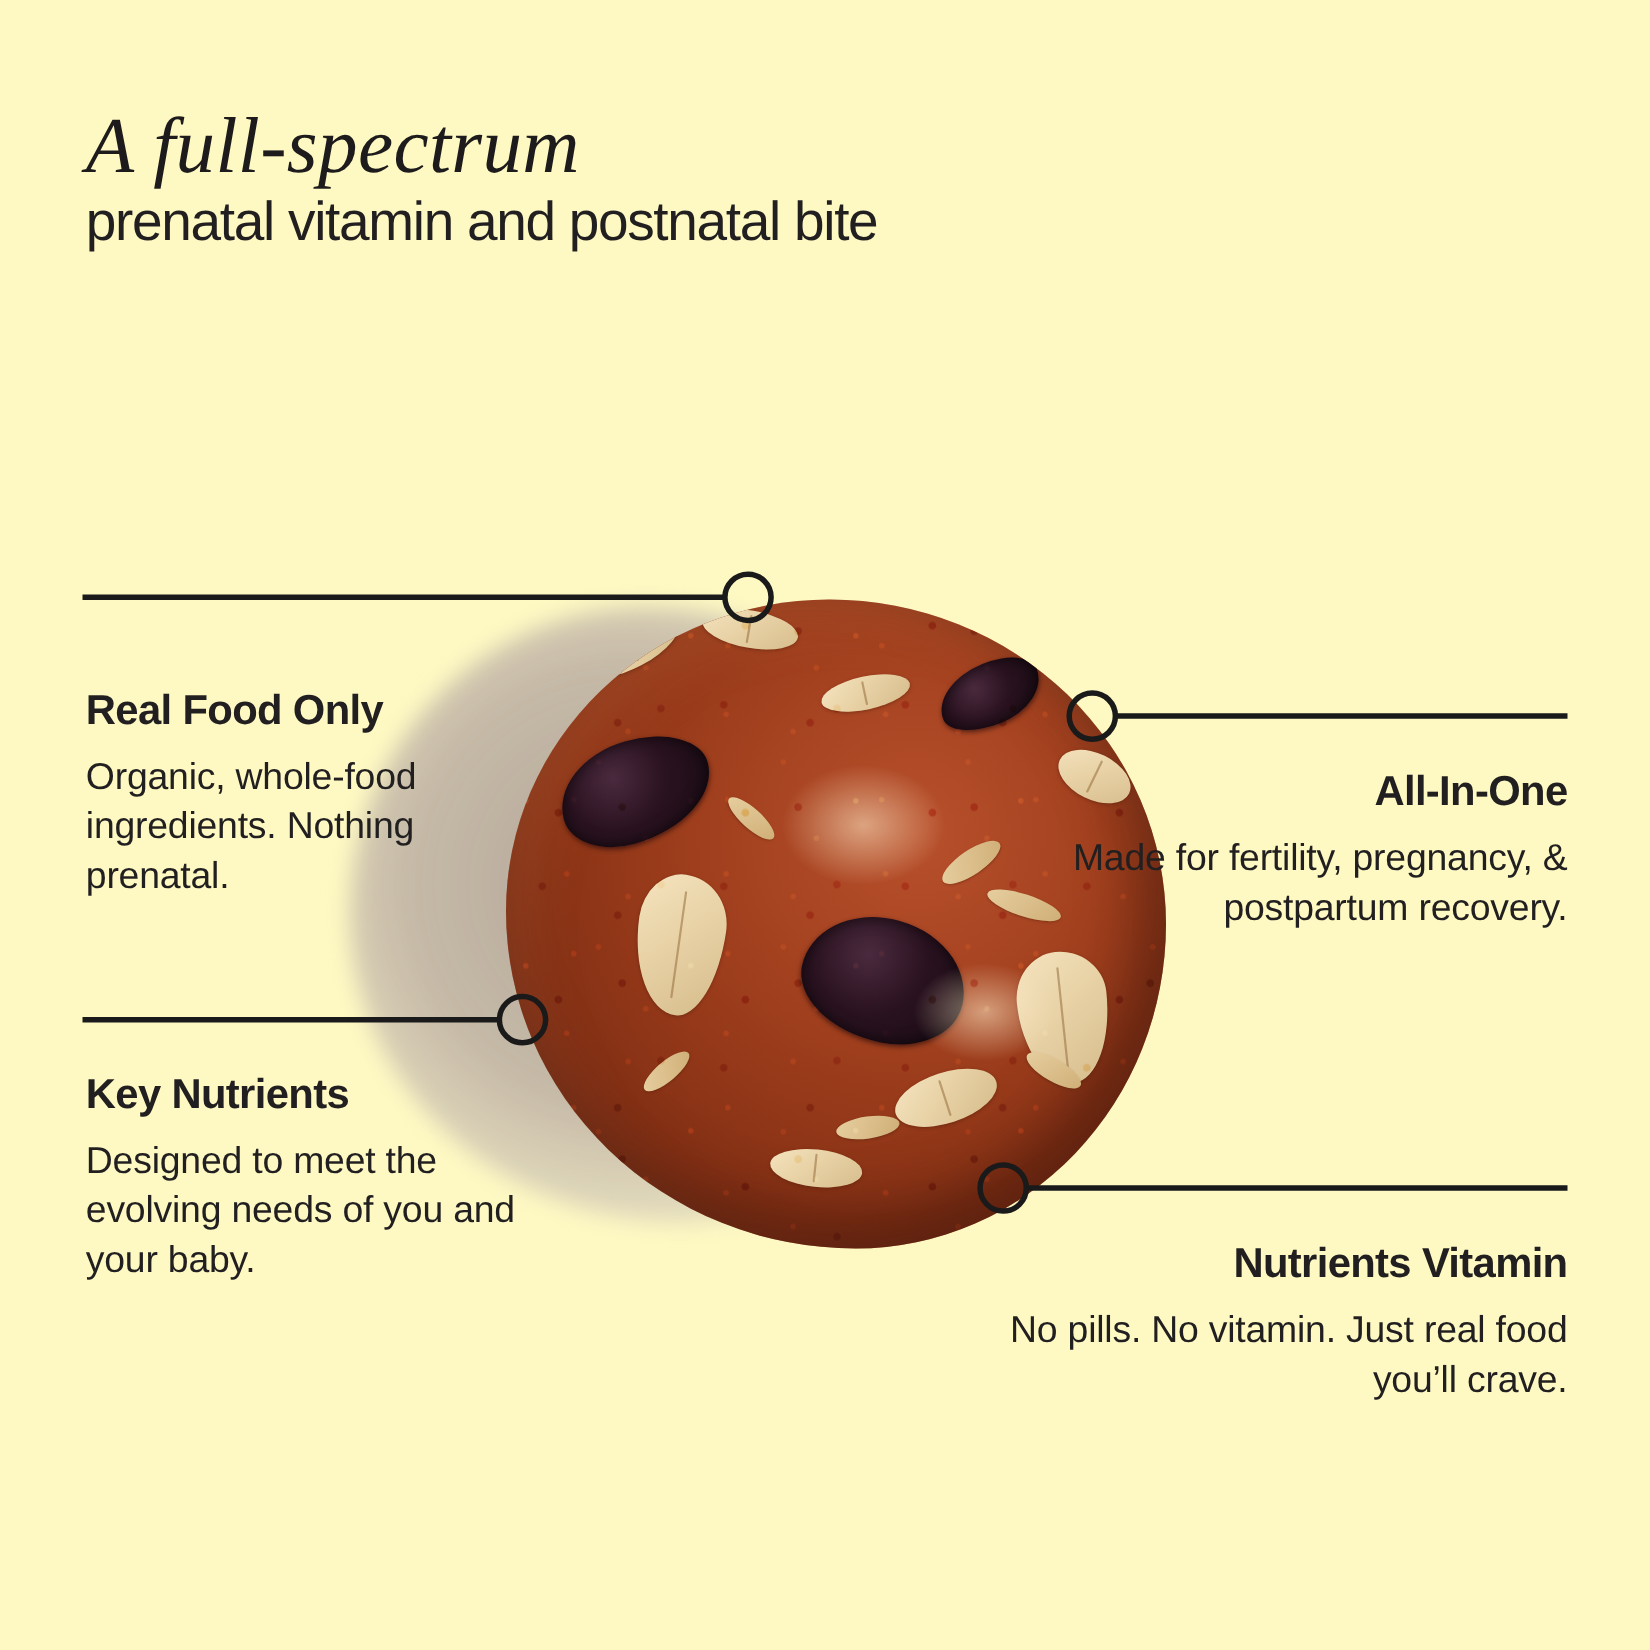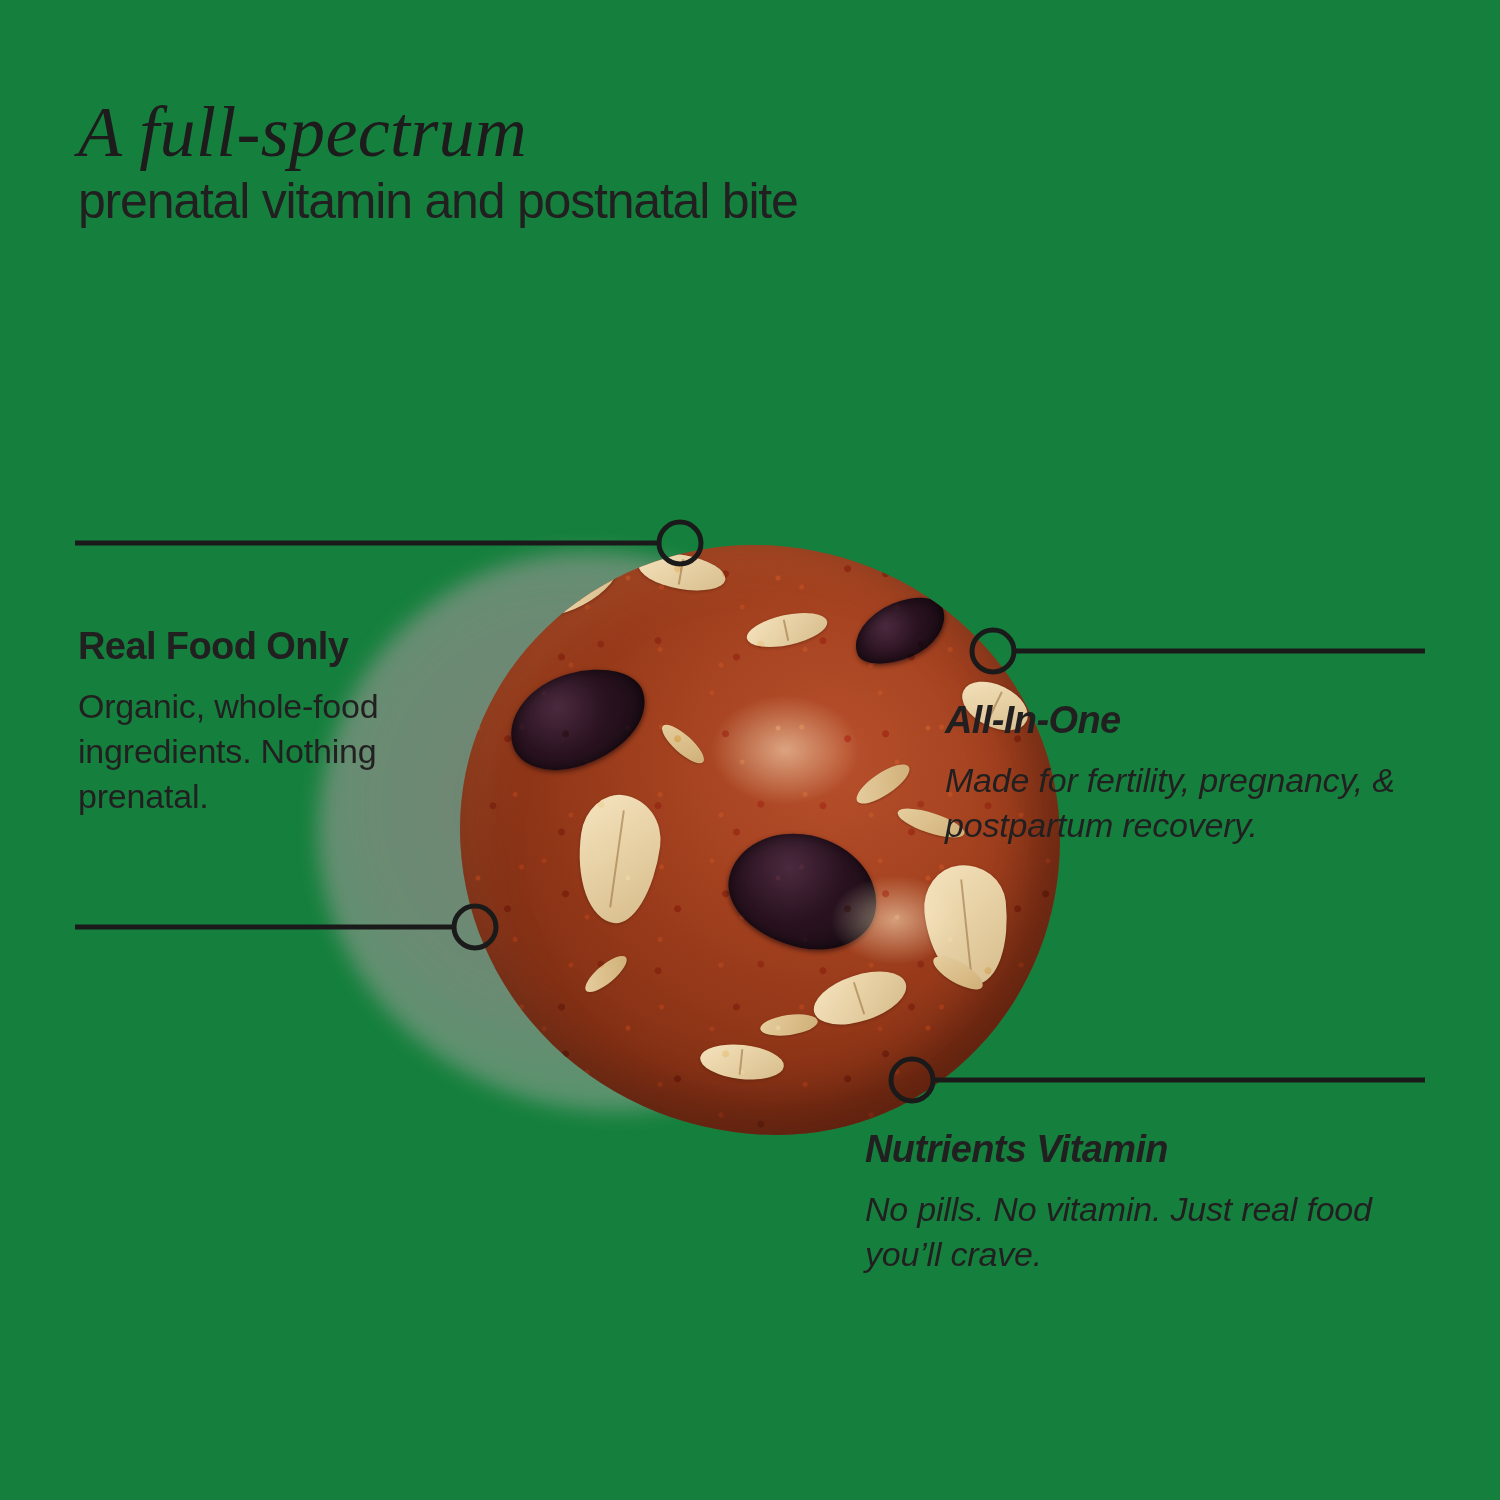--- a/index.html
+++ b/index.html
@@ -11,21 +11,21 @@
     height: 1500px;
     background: #f2eff0;
     font-family: "Liberation Sans", sans-serif;
     color: #211f20;
     overflow: hidden;
   }
   #stage {
     position: relative;
     width: 1500px;
     height: 1500px;
-    background: #15803d;
+    background: #fef9c3;
     overflow: hidden;
   }
 
   
   .headline {
     position: absolute;
     left: 78px;
     top: 96px;
     width: 1330px;
   }
@@ -162,21 +162,21 @@
   }
   .feature p {
     margin: 0;
     font-size: 34px;
     font-weight: 400;
     line-height: 1.33;
     color: #211f20;
     letter-spacing: -0.2px;
   }
   .feature.left  { text-align: left;  left: 78px; width: 400px; }
-  .feature.right { right: 75px; width: 480px; font-style: italic; }
+  .feature.right { text-align: right; right: 75px; width: 480px; }
 
   #f-real   { top: 626px; }
   #f-key    { top: 975px; }
   #f-allin  { top: 700px; }
   #f-snack  { top: 1129px; width: 560px; }
 </style>
 </head>
 <body>
 
 <div id="stage">
@@ -226,20 +226,24 @@
         <line x1="933" y1="1080" x2="1425" y2="1080" stroke="#1b1a1a" stroke-width="5" stroke-linecap="butt"></line>
         <circle cx="912" cy="1080" r="21" fill="none" stroke="#1b1a1a" stroke-width="5"></circle>
       </g>
   </svg>
 
   <div class="feature left" id="f-real">
     <h3>Real Food Only</h3>
     <p>Organic, whole-food ingredients. Nothing prenatal.</p>
   </div>
 
+  <div class="feature left" id="f-key">
+    <h3>Key Nutrients</h3>
+    <p>Designed to meet the evolving needs of you and your baby.</p>
+  </div>
 
   <div class="feature right" id="f-allin">
     <h3>All-In-One</h3>
     <p>Made for fertility, pregnancy, &amp; postpartum recovery.</p>
   </div>
 
   <div class="feature right" id="f-snack">
     <h3>Nutrients Vitamin</h3>
     <p>No pills. No vitamin. Just real food you’ll crave.</p>
   </div>

